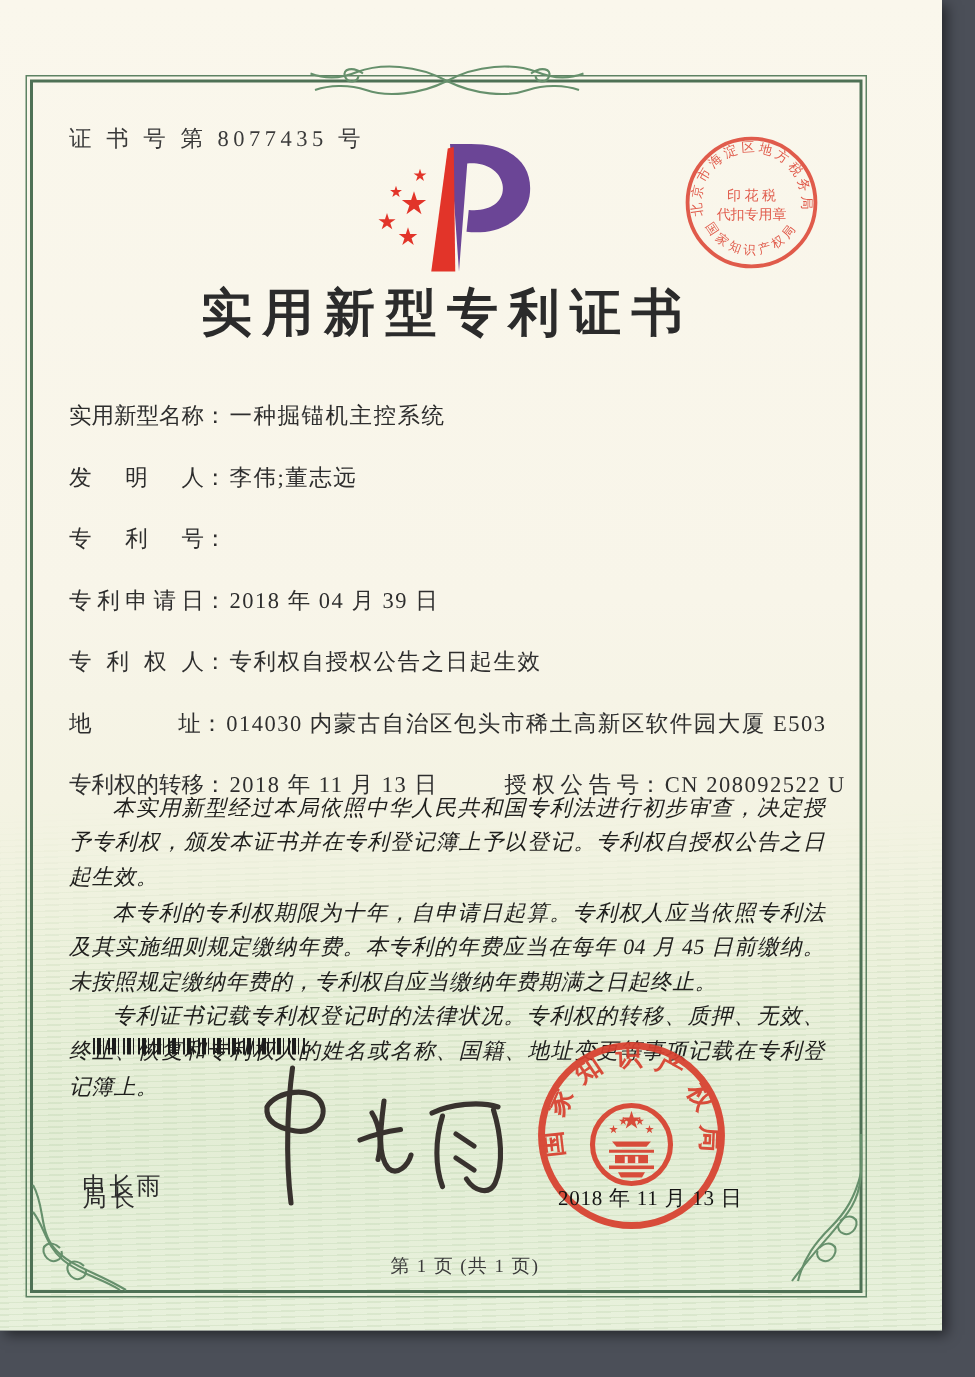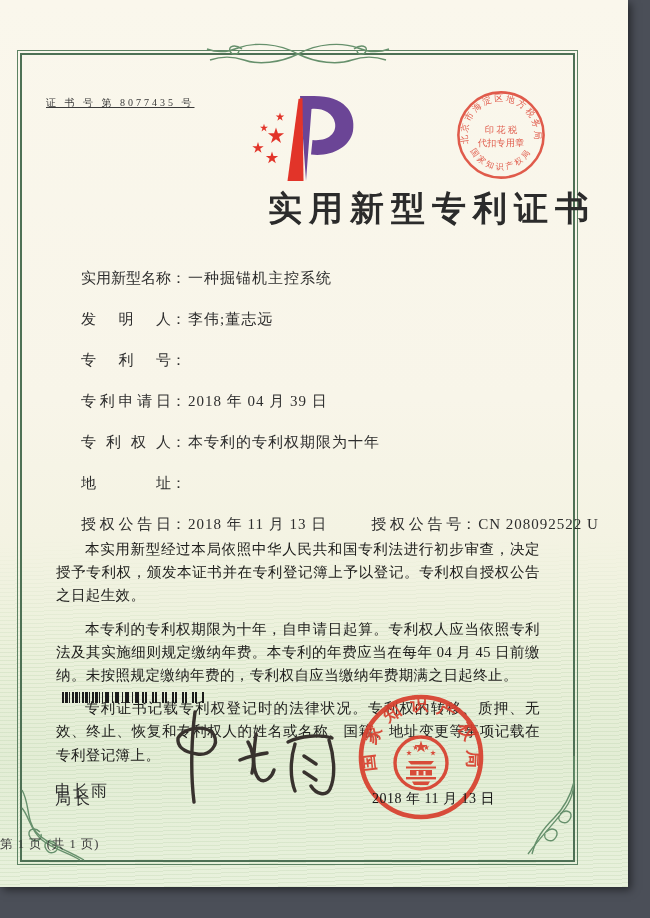--- a/index.html
+++ b/index.html
@@ -18,55 +18,55 @@
     background:repeating-linear-gradient(178deg,rgba(125,170,110,.13) 0 1px,transparent 1px 4px);
     -webkit-mask-image:linear-gradient(180deg,transparent 0,#000 35%);
     mask-image:linear-gradient(180deg,transparent 0,#000 35%);
     pointer-events:none;
   }
   .frame{
     position:absolute;left:20px;top:53px;width:551px;height:805px;
     border:2px solid #4e7155;outline:1px solid #5d8263;outline-offset:2.5px;
   }
   .cert-no{
-    position:absolute;left:46px;top:96px;font-size:10px;letter-spacing:3px;color:#3a3a3a;text-decoration:underline;
+    position:absolute;left:46px;top:83px;font-size:15px;letter-spacing:3px;color:#3a3a3a;
   }
   .title{
-    position:absolute;left:0;width:596px;top:186px;text-align:right;
+    position:absolute;left:0;width:596px;top:186px;text-align:center;
     font-size:34px;letter-spacing:7px;font-weight:600;color:#2b2b2b;
   }
   .logo{position:absolute;left:250px;top:84px;}
   .fields{
     position:absolute;left:46px;top:268px;width:505px;
     display:flex;flex-direction:column;gap:21px;
     font-size:15px;color:#2e2e2e;
   }
-  .row{line-height:20px;white-space:nowrap;display:flex;margin-left:35px;}
+  .row{line-height:20px;white-space:nowrap;display:flex;}
   .pair{display:flex;}
   .pair.right{margin-left:44px;}
   .f-label{display:inline-block;width:90px;text-align:justify;text-align-last:justify;}
   .f-colon{display:inline-block;margin-right:2px;}
   .f-value{letter-spacing:1px;text-align:center;}
   .body-text{
     position:absolute;left:46px;top:528px;width:504px;
     font-size:14.5px;line-height:23.2px;color:#20201e;text-align:justify;letter-spacing:.4px;
   }
-  .body-text p{margin:10px;text-indent:2em;}
+  .body-text p{margin:0;text-indent:2em;font-style:italic;}
   .barcode{
     position:absolute;left:62px;top:692px;width:142px;height:11px;
     background:repeating-linear-gradient(90deg,#1c1c1c 0 1.5px,transparent 1.5px 3px,#1c1c1c 3px 5.5px,transparent 5.5px 6.5px,#1c1c1c 6.5px 7.5px,transparent 7.5px 10px);
   }
   .signoff-title{position:absolute;left:55px;top:745px;font-size:16px;letter-spacing:3px;color:#2c2c2c;margin-top:44px;}
   .signoff-name{position:absolute;left:55px;top:781px;font-size:16px;letter-spacing:2px;color:#2c2c2c;text-align:center;}
   .signature{position:absolute;left:148px;top:698px;}
   .seal{position:absolute;left:346px;top:682px;opacity:.93;}
   .seal-date{position:absolute;left:372px;top:790px;font-size:14px;letter-spacing:.5px;color:#141414;}
   .tax-stamp{position:absolute;left:452px;top:86px;opacity:.88;}
   .footer{
-    position:absolute;left:0;width:596px;top:836px;
+    position:absolute;left:12px;width:596px;top:836px;text-align:center;
     font-size:12.5px;letter-spacing:1px;color:#3a3a3a;
   }
   .orn{position:absolute;pointer-events:none;}
   svg text{font-family:"Liberation Serif","DejaVu Serif",serif;}
 </style>
 </head>
 <body>
 
 <div class="page">
   <div class="waves"></div>
@@ -149,29 +149,30 @@
         <span class="f-colon">：</span>
     </div>
     <div class="row">
       <span class="f-label">专利申请日</span>
         <span class="f-colon">：</span>
       <span class="f-value">2018 年 04 月 39 日</span>
     </div>
     <div class="row">
       <span class="f-label">专利权人</span>
         <span class="f-colon">：</span>
-      <span class="f-value">本专利的专利权期限为十年</span>
+      <span class="f-value">专利权自授权公告之日起生效</span>
     </div>
     <div class="row">
       <span class="f-label">地址</span>
         <span class="f-colon">：</span>
+      <span class="f-value">014030  内蒙古自治区包头市稀土高新区软件园大厦 E503</span>
     </div>
     <div class="row">
       <span class="pair">
-        <span class="f-label">授权公告日</span>
+        <span class="f-label">专利权的转移</span>
           <span class="f-colon">：</span>
         <span class="f-value">2018 年 11 月 13 日</span>
       </span>
       <span class="pair right">
         <span class="f-label">授权公告号</span>
           <span class="f-colon">：</span>
         <span class="f-value">CN 208092522 U</span>
       </span>
     </div>
   </div>

